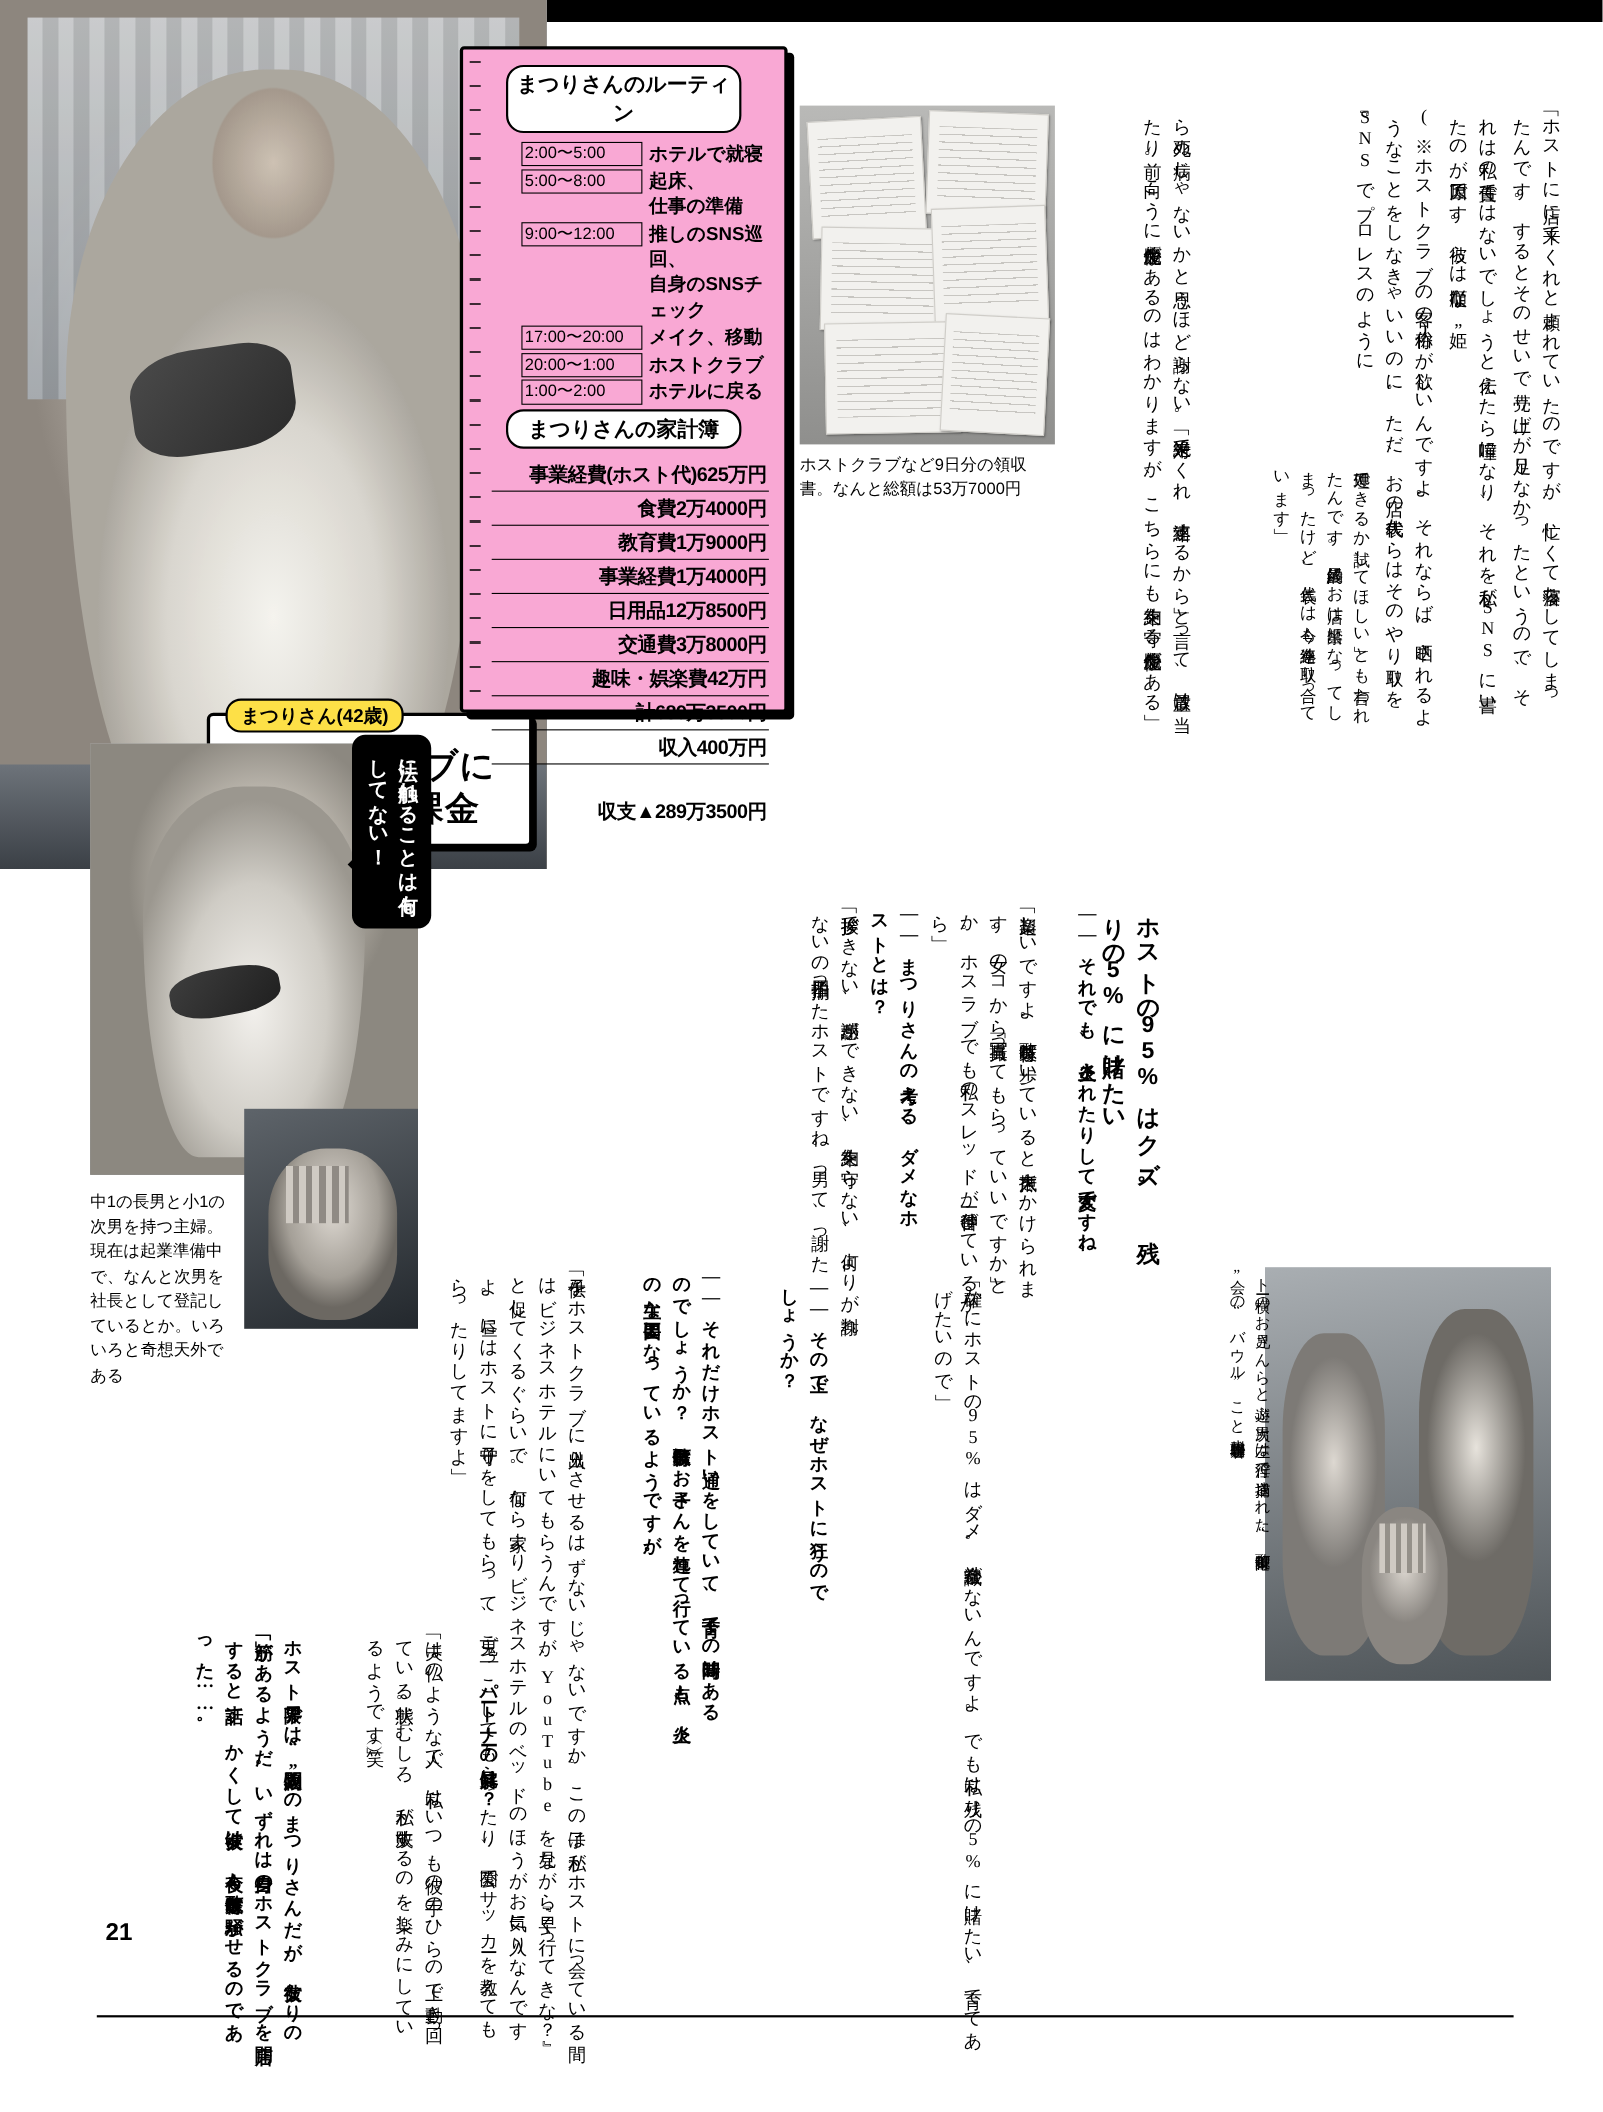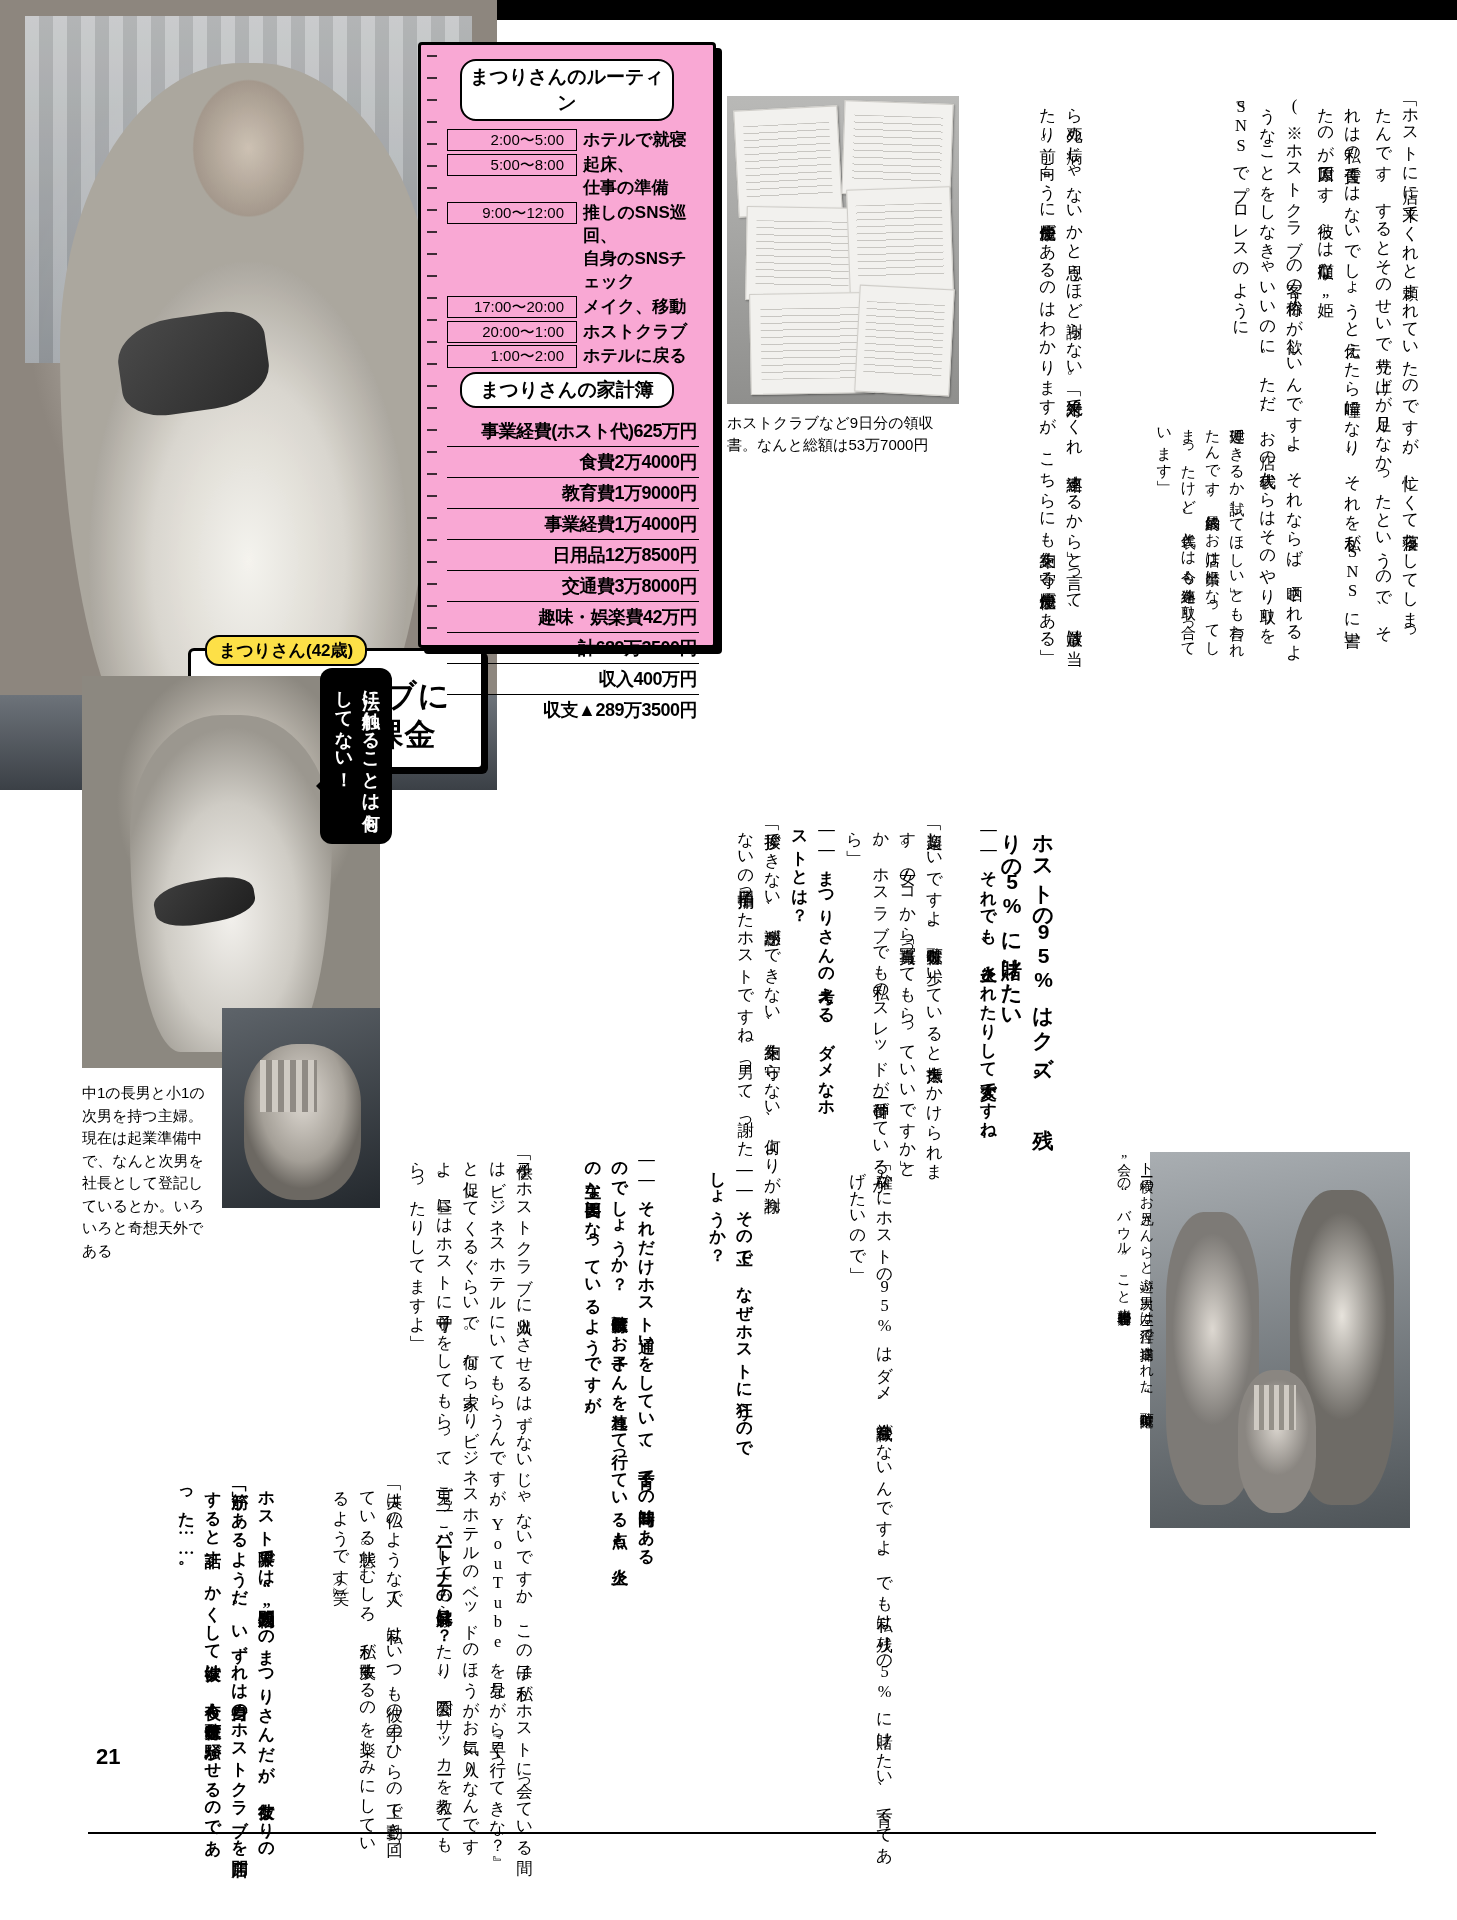--- a/index.html
+++ b/index.html
@@ -74,21 +74,21 @@
     opacity:.75;
   }
   .sect-title{
     margin:14px auto 8px auto;width:210px;text-align:center;
     border:2px solid #000;border-radius:16px;font-weight:bold;font-size:19px;padding:3px 0;
     background:#fff;
   }
   .routine{margin:0 14px 0 26px;}
   .routine .row{display:flex;align-items:flex-start;font-size:17px;line-height:1.35;margin-bottom:2px;}
   .routine .time{
-    border:1.5px solid #000;padding:0 12px;font-size:15px;white-space:nowrap;margin-right:6px;min-width:104px;text-align:right;
+    border:1.5px solid #000;padding:0 2px;font-size:15px;white-space:nowrap;margin-right:6px;min-width:104px;text-align:left;margin-left:27px;
   }
   .routine .act{font-weight:bold;white-space:pre-line;}
 
   .kakeibo{margin:6px 14px 0 26px;}
   .kakeibo .krow{
     display:flex;justify-content:flex-end;font-size:18px;font-weight:bold;
     border-bottom:1.5px solid #000;padding:3px 2px;
   }
   .kakeibo .krow .lbl{letter-spacing:-.5px;}
   .kakeibo .krow .val{letter-spacing:-.5px;}
@@ -302,21 +302,21 @@
         <span class="val">42万円</span>
       </div>
       <div class="krow">
         <span class="lbl">計</span>
         <span class="val">689万3500円</span>
       </div>
       <div class="krow">
         <span class="lbl">収入</span>
         <span class="val">400万円</span>
       </div>
-      <div class="krow" style="border-bottom:none;">
+      <div class="krow" style="border-bottom:none;margin-top:28px;">
         <span class="lbl">収支</span>
         <span class="val">▲289万3500円</span>
       </div>
     </div>
   </div>
 
   <div class="receipts">
     <div class="r" style="left:4%;top:4%;width:44%;height:34%;transform:rotate(-3deg);"></div>
     <div class="r" style="left:50%;top:2%;width:46%;height:30%;transform:rotate(2deg);"></div>
     <div class="r" style="left:8%;top:36%;width:48%;height:30%;transform:rotate(1deg);"></div>

